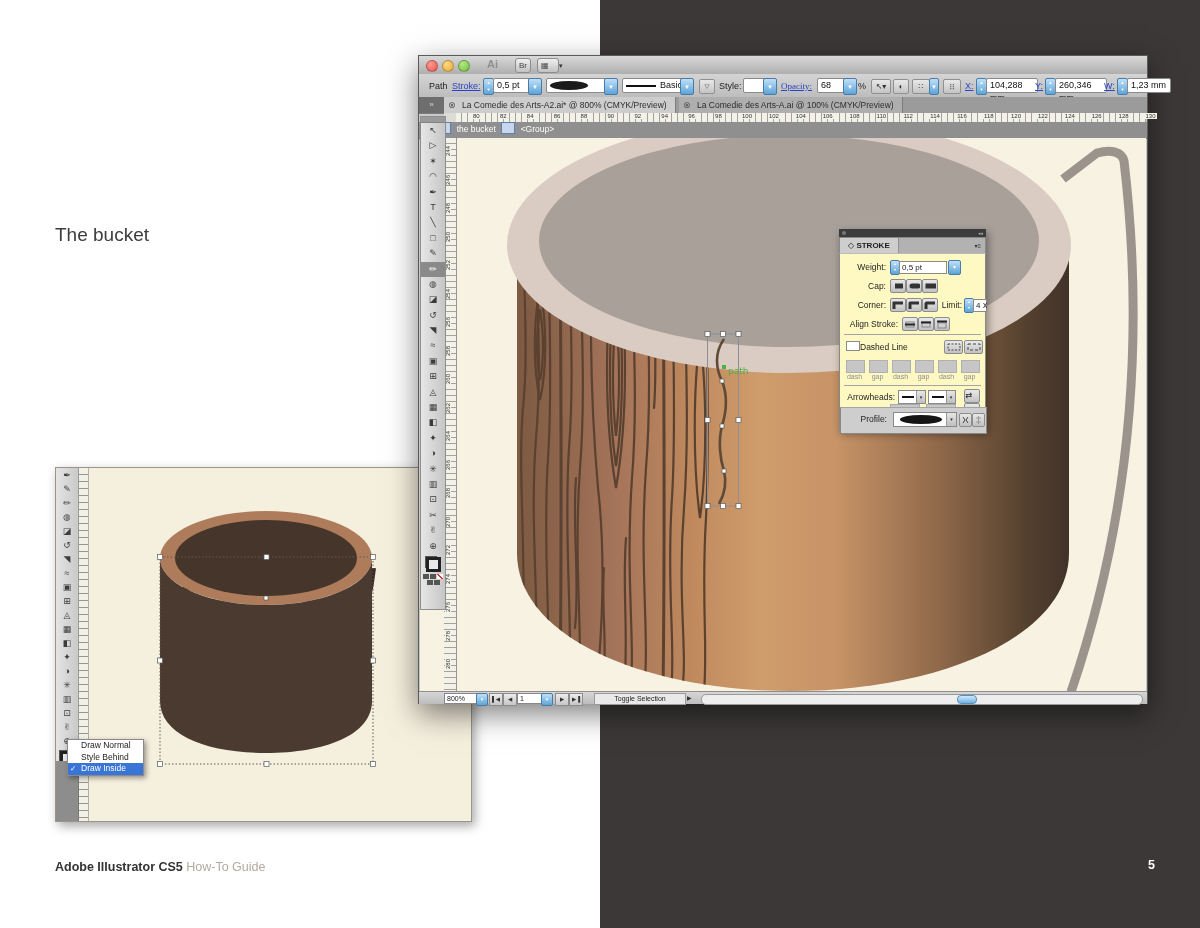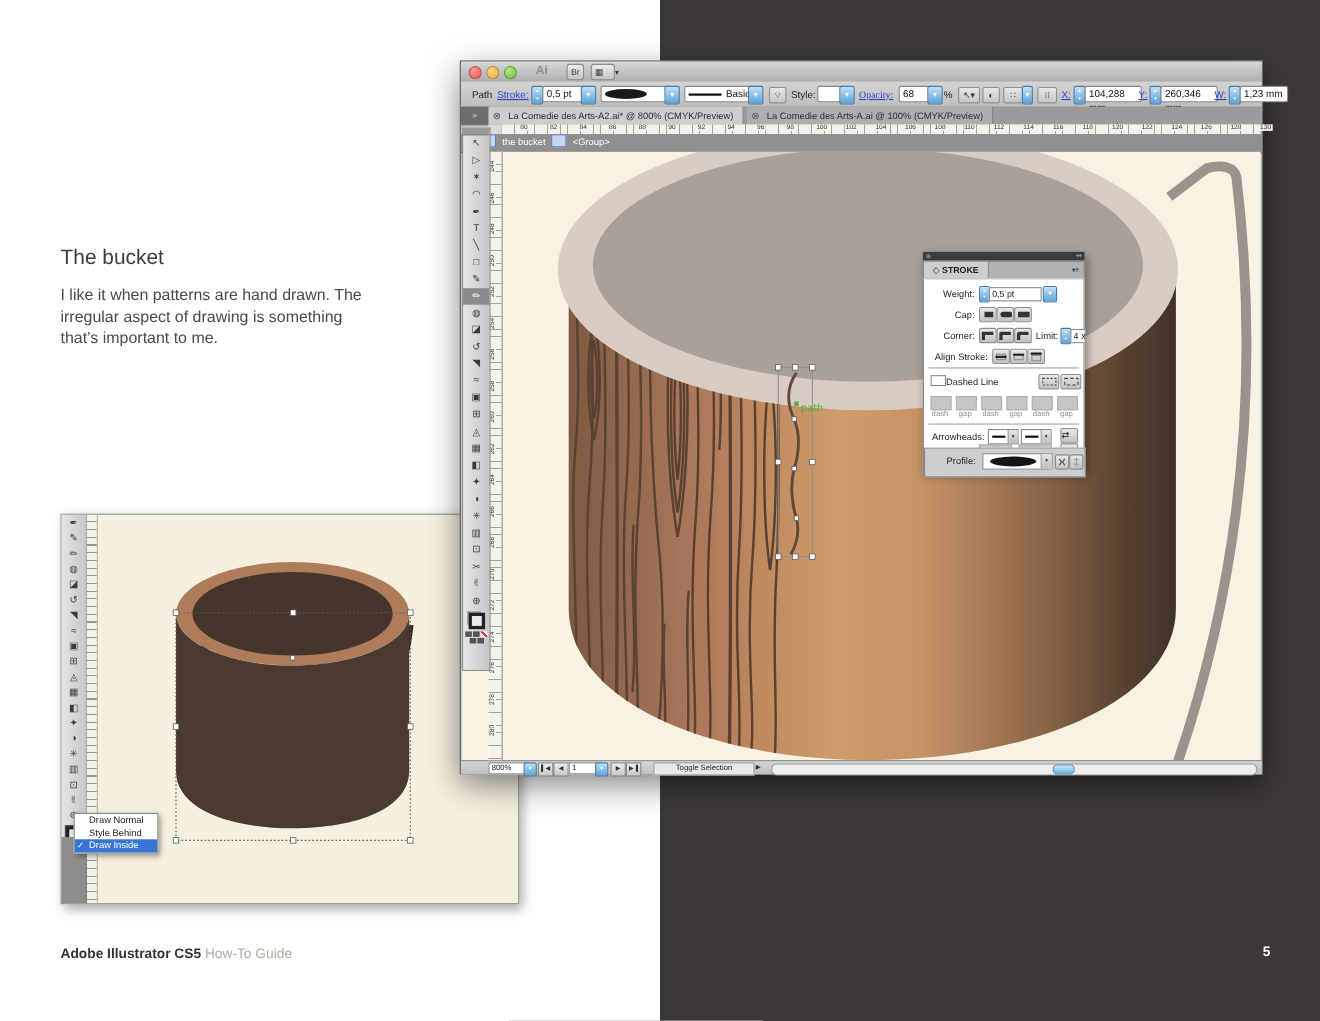--- a/index.html
+++ b/index.html
@@ -120,21 +120,21 @@
   
   #stroke-panel{left:420px;top:173px;width:147px;height:202px;z-index:6;
                 box-shadow:2px 3px 8px rgba(0,0,0,.4);font-size:8.5px;color:#222;}
   #sp-drag{height:8px;background:#3c3c3c;position:relative;}
   #sp-drag .dot{position:absolute;left:3px;top:2px;width:4px;height:4px;border-radius:50%;background:#777;}
   #sp-drag .coll{position:absolute;right:3px;top:1px;color:#aaa;font-size:5px;}
   #sp-tabrow{height:15px;background:#b2b2b2;border:1px solid #888;border-bottom:none;position:relative;}
   #sp-tab{position:absolute;left:0;top:0;height:15px;padding:0 8px;background:#cecece;border-right:1px solid #909090;
           font-weight:bold;font-size:8px;line-height:15px;color:#1d1d1d;}
   #sp-menu{position:absolute;right:4px;top:4px;font-size:6px;color:#333;}
-  #sp-body{background:#ffffff;border:1px solid #888;border-top:1px solid #bbb;height:178px;position:relative;}
+  #sp-body{background:#fef9c3;border:1px solid #888;border-top:1px solid #bbb;height:178px;position:relative;}
   .sp-lbl{position:absolute;text-align:right;color:#1e1e1e;}
   .sp-lbl.dis{color:#8c8c8c;}
   .sp-field{position:absolute;background:#fff;border:1px solid #8a8a8a;height:11px;font-size:8px;line-height:11px;padding:0 2px;}
   .sp-stepper{position:absolute;width:8px;height:13px;background:linear-gradient(#bfe0f7,#5da4d8);
               border:1px solid #4a7ba6;border-radius:2px;font-size:3.5px;color:#fff;text-align:center;line-height:6px;}
   .sp-dd{position:absolute;width:11px;height:13px;background:linear-gradient(#bfe0f7,#5da4d8);
          border:1px solid #4a7ba6;border-radius:2px;color:#fff;font-size:6px;text-align:center;line-height:13px;}
   .sp-btn{position:absolute;width:14px;height:12px;background:linear-gradient(#e9e9e9,#c2c2c2);
           border:1px solid #8c8c8c;border-radius:2px;}
   .sp-btn svg{display:block;margin:1px auto;}
@@ -155,21 +155,20 @@
   .handle{fill:#fff;stroke:#5a5a5a;stroke-width:.7;}
   text.green-lbl{fill:#4fb043;font-size:9px;font-family:"DejaVu Sans",sans-serif;}
 </style>
 </head>
 <body>
 
 <div class="abs" id="dark-band"></div>
 
 <div class="abs" id="left-col">
   <h1 id="page-heading">The bucket</h1>
-  <p class="para">I like it when patterns are hand drawn. The irregular aspect of drawing is something that’s important to me.</p>
 </div>
 
 <div class="abs" id="footer">
   <b>Adobe Illustrator CS5</b>
   <span>How-To Guide</span>
 </div>
 <div class="abs" id="page-num">5</div>
 
 <div class="abs" id="small-shot">
   <div class="abs" id="ss-toolbar">

